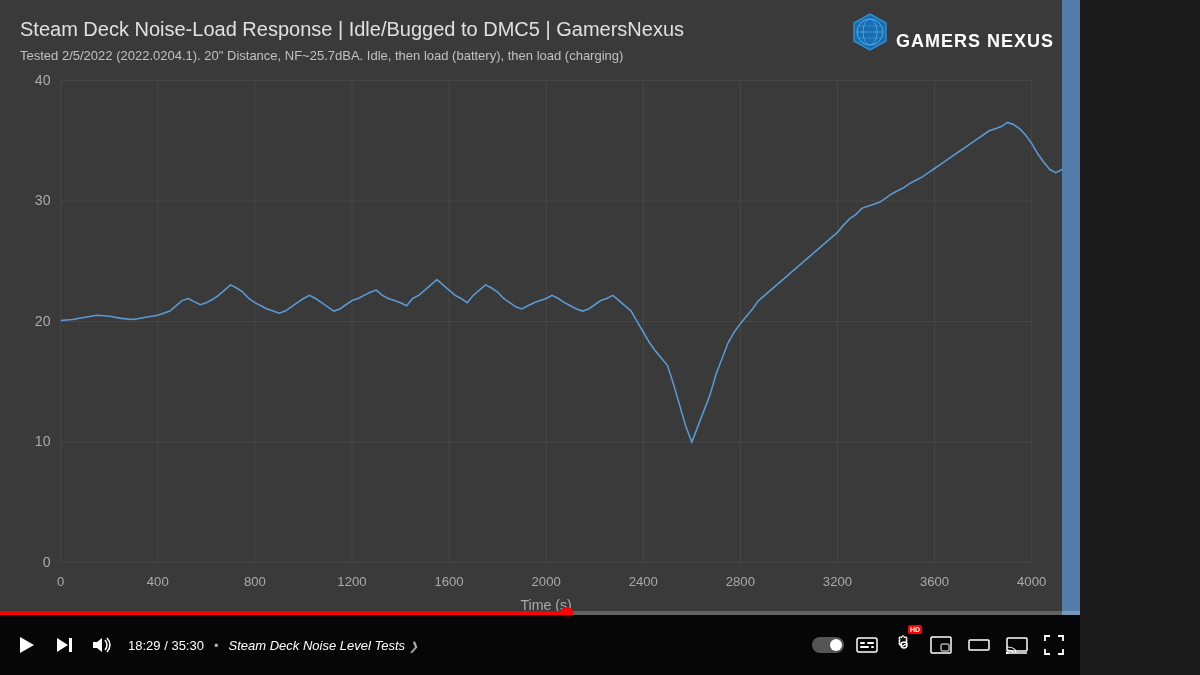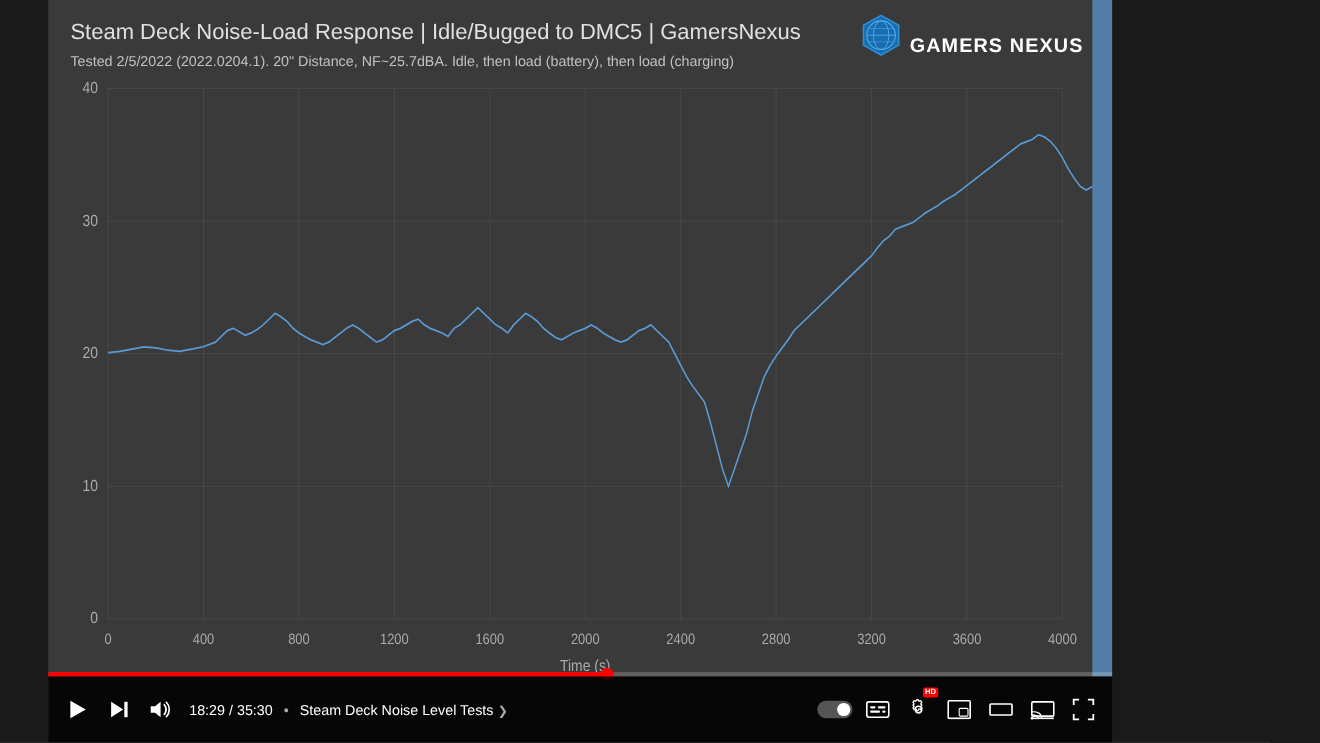--- a/index.html
+++ b/index.html
@@ -7,25 +7,24 @@
       width: 1200px;
       height: 675px;
       background: #1a1a1a;
       font-family: Arial, sans-serif;
       overflow: hidden;
       position: relative;
     }
 
     
     .video-container {
-      width: 967px;
+      width: 1080px;
       height: 675px;
       background: #2a2a2a;
       position: relative;
-      margin-left: 44px;
     }
 
     
     .chart-bg {
       position: absolute;
       top: 0;
       left: 0;
       right: 0;
       bottom: 60px;
       background: #3a3a3a;
@@ -155,20 +154,21 @@
       white-space: nowrap;
     }
 
     .title-pill {
       color: #ffffff;
       font-size: 13px;
       white-space: nowrap;
       display: flex;
       align-items: flex-end;
       gap: 4px;
+      font-style: italic;
     }
 
     .title-pill .chevron {
       font-size: 11px;
       color: #aaa;
     }
 
     .controls-right {
       margin-left: auto;
       display: flex;

